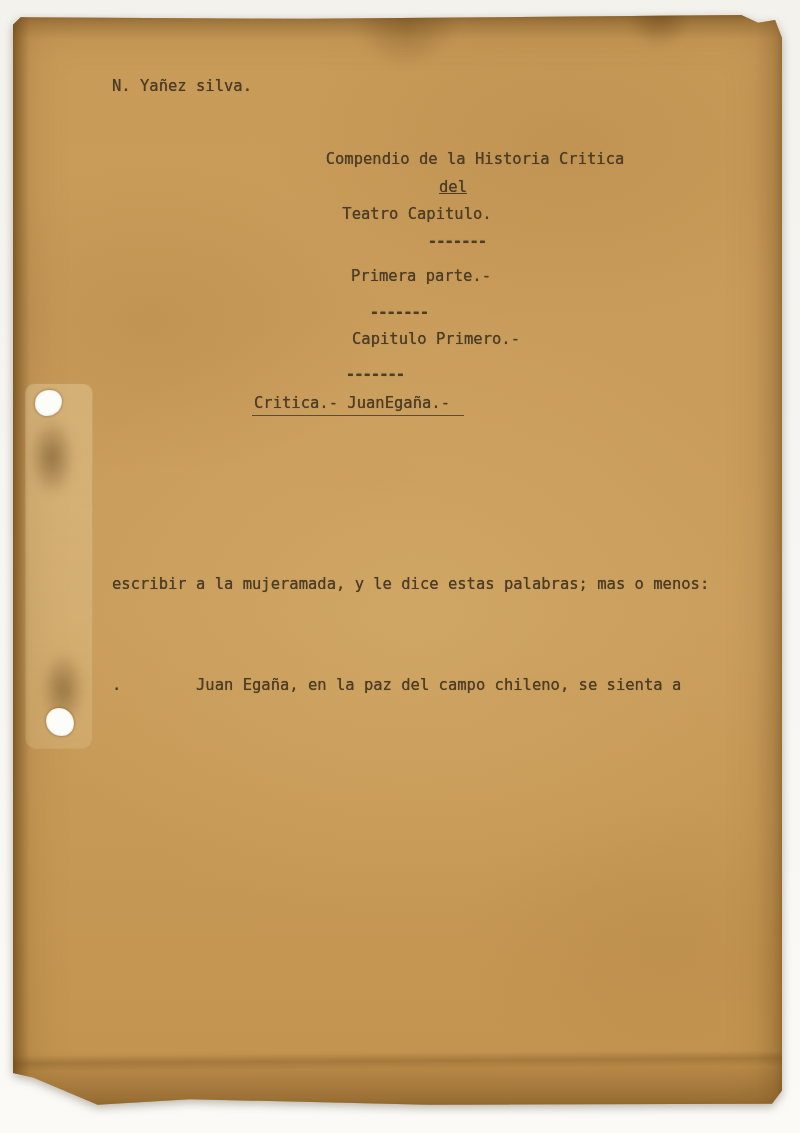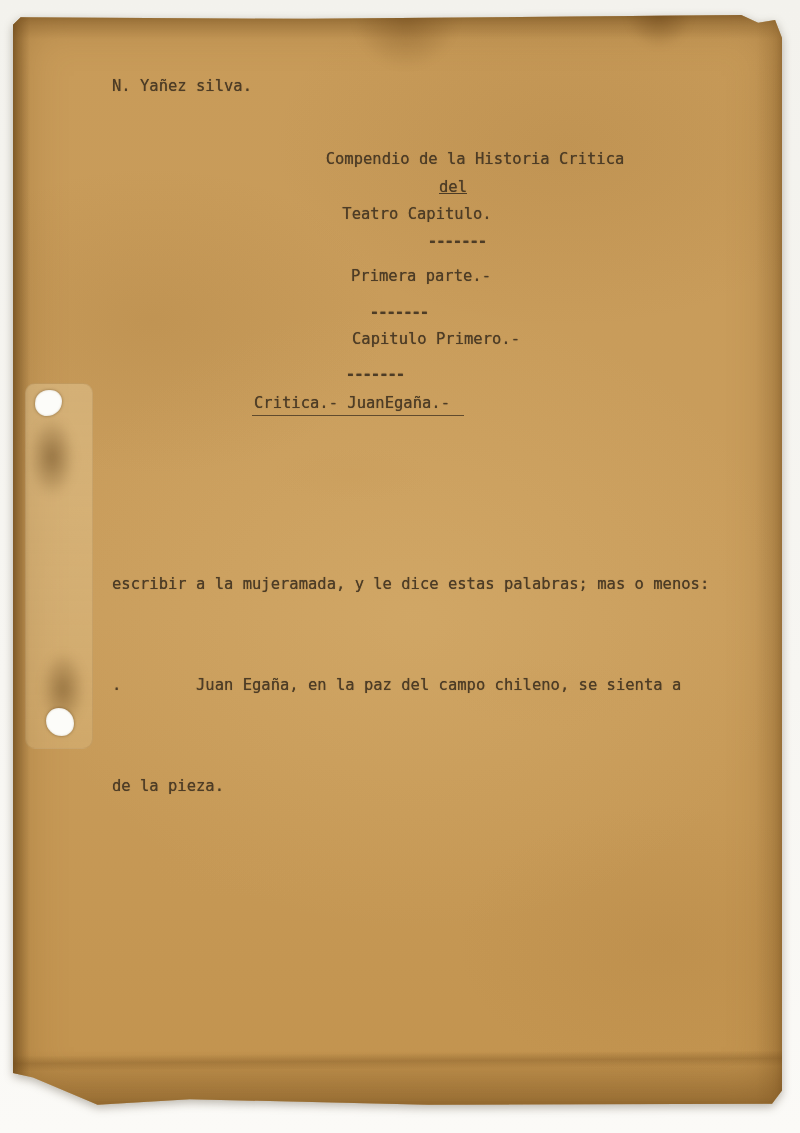--- a/index.html
+++ b/index.html
@@ -113,21 +113,20 @@
     <div class="ink ctr" style="left:390px;top:315px;margin-left:33px;">Capitulo Primero.-</div>
 
     <div class="ink ctr sep" style="left:362px;top:350px;">-------</div>
 
     <div class="ink" style="left:239px;top:379px;"><span class="section-head">Critica.- JuanEgaña.-</span></div>
 
     <div class="bodytext">
       <div class="para">
         <div>escribir a la mujeramada, y le dice estas palabras; mas o menos:</div>
         <div>.        Juan Egaña, en la paz del campo chileno, se sienta a</div>
-        <div>de la pieza.</div>
       </div>
       
       
       
     </div>
 
     <div class="hole hole1"></div>
     <div class="hole hole2"></div>
   </div>
 </div>

